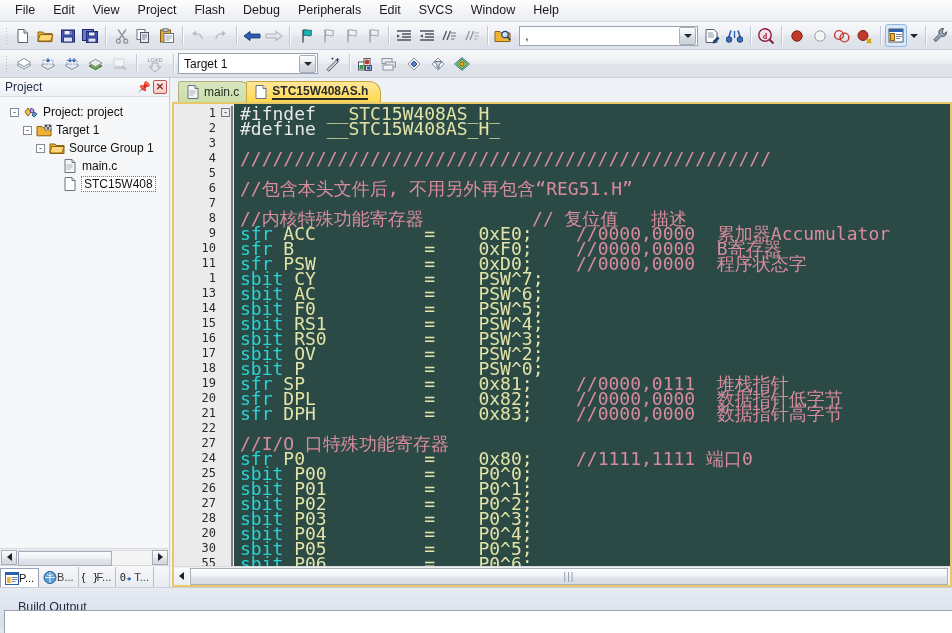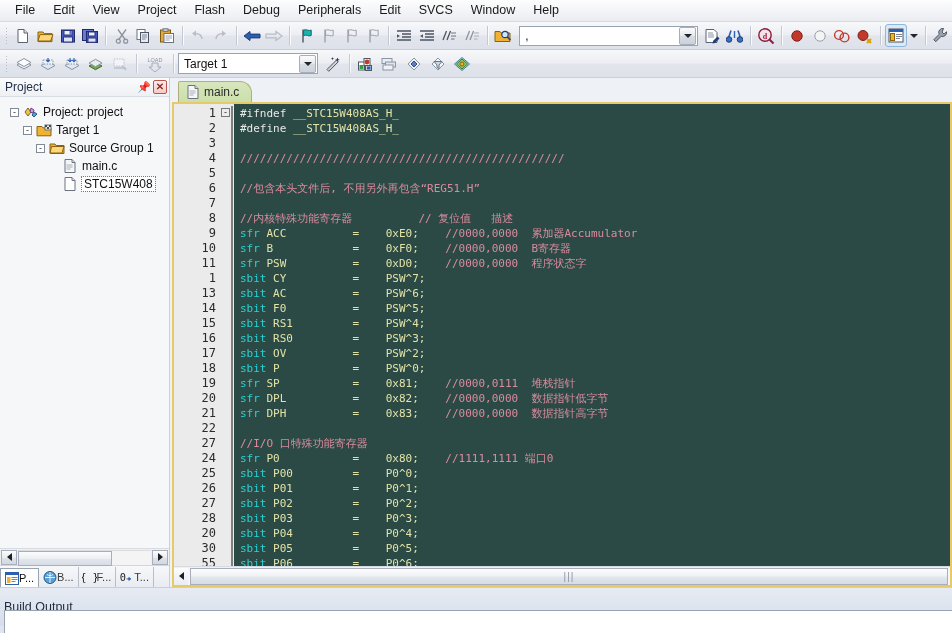--- a/index.html
+++ b/index.html
@@ -172,21 +172,21 @@
   }
   .foldbox {
     position:absolute; top:4px; left:1px;
     width:9px;height:9px;border:1px solid #707880;background:#ebebeb;
     display:flex;align-items:center;justify-content:center;
     font-size:9px;line-height:7px;color:#2b2b2b;
   }
   .foldline { position:absolute; left:11px; top:2px; bottom:0; width:2px; background:#7f7f7f; }
   .code {
     flex:1; background:#2b4a45; padding:2px 0 0 6px; overflow:hidden;
-    font-family:"DejaVu Sans Mono", monospace; font-size:11px;
+    font-family:"DejaVu Sans Mono", monospace; font-size:18px;
     white-space:pre; color:#e8e8c0;
   }
   .cl { height:15px; line-height:15px; }
   .kw  { color:#2ad4d4; }
   .id  { color:#e3e3a8; }
   .op  { color:#e3e3a8; }
   .num { color:#e3e3a8; }
   .cm  { color:#d98b9e; }
   .pp  { color:#e8e8e8; }
 
@@ -204,21 +204,21 @@
     position:absolute;top:0;left:2px;right:2px;height:17px;
     background:linear-gradient(to bottom,#fdfdfe,#eff1f5 48%,#e3e7ee 52%,#d6dbe4);
     border:1px solid #a8aebb;
     display:flex;align-items:center;justify-content:center;
   }
   .grip-dots { font-size:10px; color:#8b94a2; letter-spacing:1px; }
 
   
   .build-wrap { position:absolute; left:0; right:0; bottom:0; height:46px;
                 background:#dfe5ef; border-top:1px solid #c9cfd9; }
-  .build-head { height:38px; display:flex; align-items:center; padding-left:4px;
+  .build-head { height:38px; display:flex; align-items:center; padding-left:18px;
                 font-size:12.5px; color:#1f2a3d;
                 background:linear-gradient(to bottom,#e6ebf3,#d6deeb); }
   .build-body { position:absolute; left:4px; right:0px; top:22px; bottom:0;
                 background:#fff; border:1px solid #9aa3b0; border-right:none; border-bottom:none; }
 </style>
 </head>
 <body>
 
 <div id="app">
 
@@ -700,20 +700,27 @@
 
     <div class="editor-wrap">
       <div class="tabbar" id="etabs">
           <div class="etab inactive">
             <span class="tabico"><svg width="12" height="14" viewBox="0 0 12 14">
                 <path d="M1 0.5h7l3 3v10H1z" fill="#f6f6f6" stroke="#6b7280"></path>
                 <path d="M8 0.5v3h3" fill="#dcdcdc" stroke="#6b7280"></path>
                 <path d="M2.5 6h6M2.5 8h6M2.5 10h4" stroke="#a8aeb8"></path>
               </svg></span>
             <span class="etxt">main.c</span>
+          </div>
+          <div class="etab active">
+            <span class="tabico"><svg width="12" height="14" viewBox="0 0 12 14">
+                <path d="M1 0.5h7l3 3v10H1z" fill="#ffffff" stroke="#6b7280"></path>
+                <path d="M8 0.5v3h3" fill="#e8e8e8" stroke="#6b7280"></path>
+              </svg></span>
+            <span class="etxt">STC15W408AS.h</span>
           </div>
         </div>
 
       <div class="code-frame">
         <div class="code-area">
           <div class="gutter" id="gutter">
               <div class="gline">1</div>
               <div class="gline">2</div>
               <div class="gline">3</div>
               <div class="gline">4</div>

